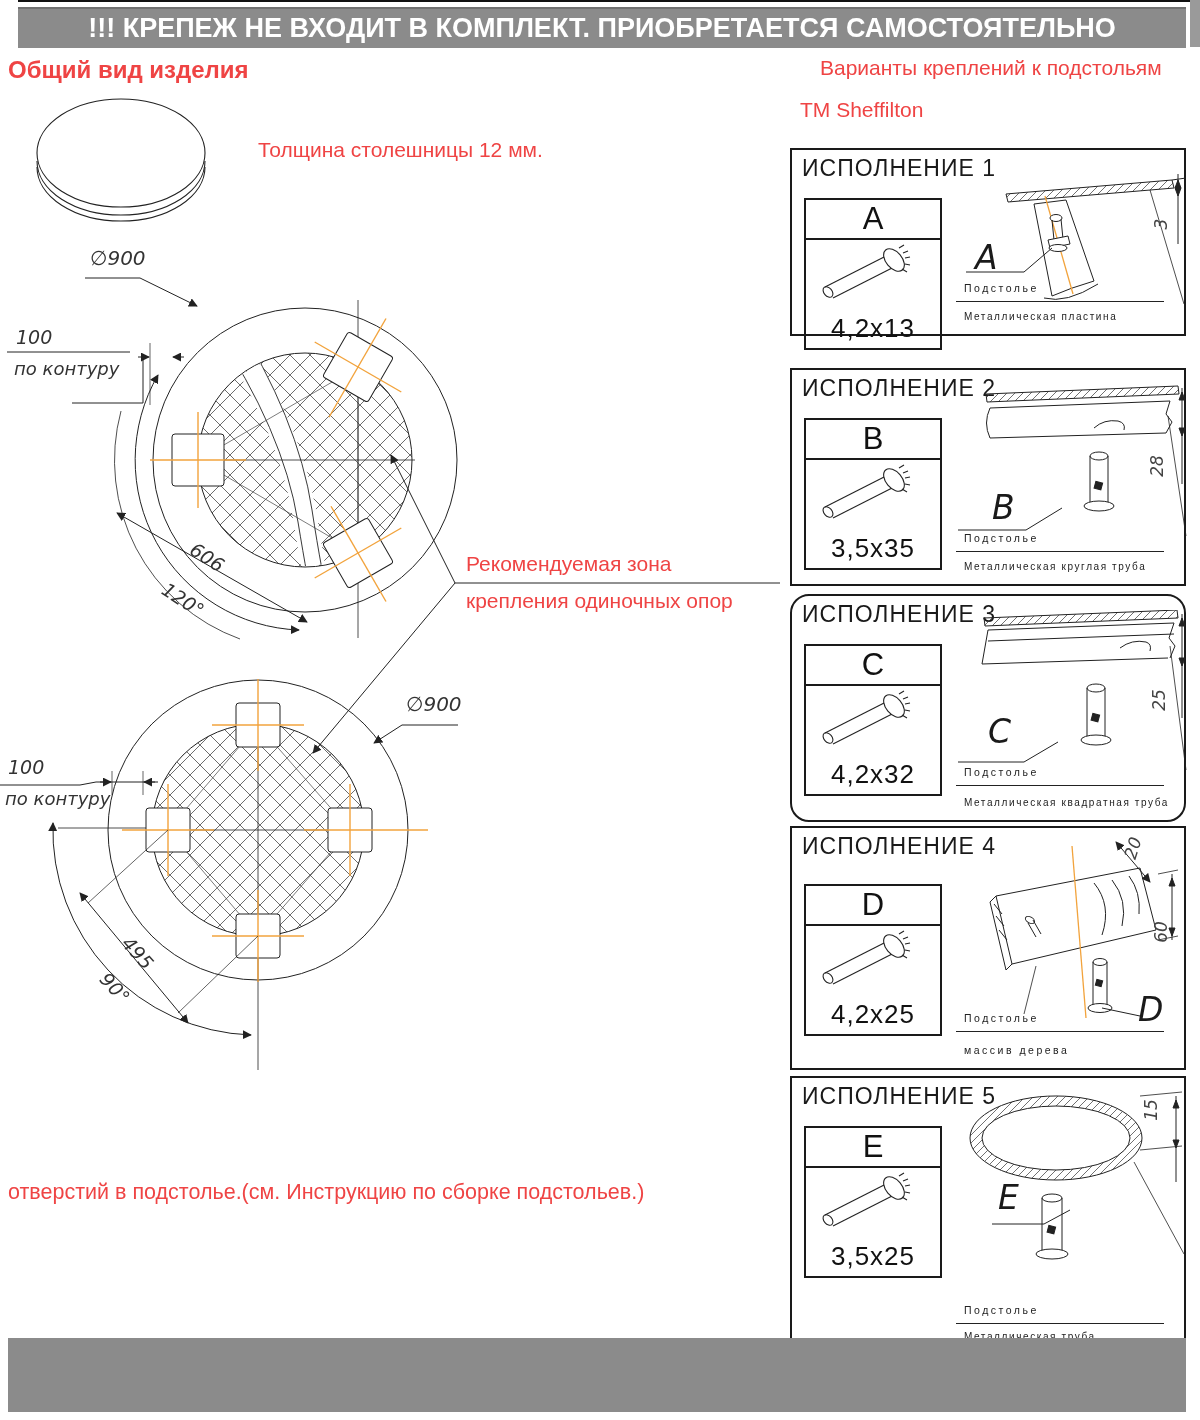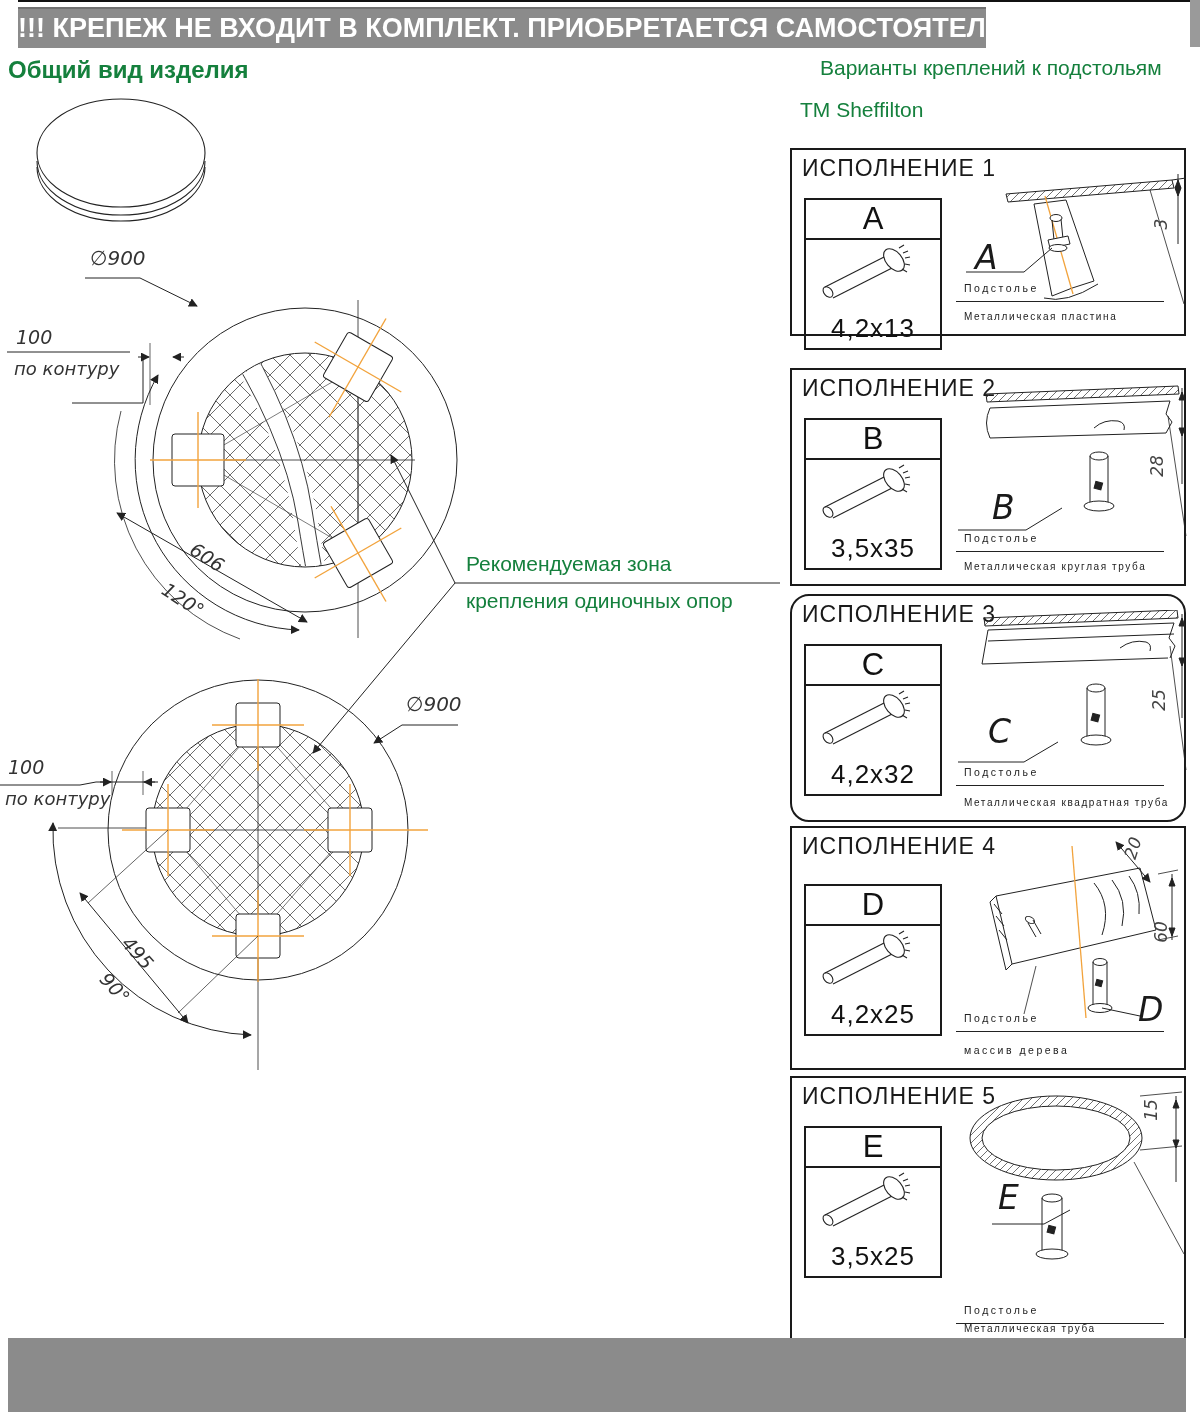--- a/index.html
+++ b/index.html
@@ -1,23 +1,23 @@
 <!DOCTYPE html>
 <html><head>
 <meta charset="utf-8">
 <style>
   html,body{margin:0;padding:0;background:#fff;}
   .page{position:relative;width:1200px;height:1420px;background:#fff;overflow:hidden;
         font-family:"Liberation Sans",sans-serif;color:#111;}
   .abs{position:absolute;}
-  .txt{font-family:"Liberation Sans",sans-serif;color:#15803d;}
+  .txt{font-family:"Liberation Sans",sans-serif;color:#ef4444;}
   .cad{font-family:"DejaVu Sans",sans-serif;font-style:italic;color:#333;white-space:nowrap;}
   .banner{background:#8b8b8b;color:#fff;font-weight:bold;text-align:center;
           font-family:"Liberation Sans",sans-serif;}
-  .banner-top{left:18px;top:7px;width:968px;height:39px;font-size:27px;line-height:39px;
+  .banner-top{left:18px;top:7px;width:1168px;height:39px;font-size:27px;line-height:39px;
           border-top:2px solid #707070;white-space:nowrap;}
   .banner-bottom{left:8px;top:1338px;width:1178px;height:74px;font-size:26px;line-height:34px;padding-top:4px;box-sizing:border-box;white-space:pre-wrap;}
   .h-left{left:8px;top:56px;font-size:24px;font-weight:bold;}
   .h-right{left:800px;font-size:21px;}
   .note{font-size:21px;}
   .instr{left:8px;top:1086px;width:780px;font-size:21.5px;line-height:42.5px;white-space:pre-wrap;}
   .exec{position:absolute;left:790px;width:396px;border:2px solid #1a1a1a;box-sizing:border-box;background:#fff;}
   .exec-title{position:absolute;left:10px;top:5px;font-size:23px;letter-spacing:1px;color:#1a1a1a;}
   .panel{position:absolute;left:12px;top:48px;width:138px;height:152px;border:2px solid #1a1a1a;box-sizing:border-box;}
   .panel-letter{height:38px;line-height:38px;text-align:center;font-size:31px;border-bottom:2px solid #1a1a1a;}
@@ -39,20 +39,21 @@
   <div class="abs" style="left:18px;top:0;width:1172px;height:2px;background:#111;"></div>
   <div class="abs" style="left:1190px;top:0;width:10px;height:47px;background:#9a9a9a;"></div>
 
   <div class="abs banner banner-top">
     <span>!!! КРЕПЕЖ НЕ ВХОДИТ В КОМПЛЕКТ. ПРИОБРЕТАЕТСЯ САМОСТОЯТЕЛЬНО</span>
   </div>
 
   <div class="abs txt h-left">Общий вид изделия</div>
   <div class="abs txt h-right" style="top:56px;margin-left:20px;">Варианты креплений к подстольям</div>
   <div class="abs txt h-right" style="top:98px;">ТМ Sheffilton</div>
+  <div class="abs txt note" style="left:258px;top:138px;">Толщина столешницы 12 мм.</div>
 
   <svg class="abs" style="left:0;top:85px;" width="790" height="1005" viewBox="0 0 790 1005">
     <defs>
       <pattern id="xh" width="20" height="20" patternUnits="userSpaceOnUse">
         <path d="M0,0 L20,20 M20,0 L0,20" stroke="#2e2e2e" stroke-width="0.7"></path>
       </pattern>
       <clipPath id="c1">
           <circle cx="305" cy="375" r="106"></circle>
         </clipPath>
       <marker id="arw" viewBox="0 0 10 10" refX="9" refY="5" markerWidth="9" markerHeight="9" orient="auto-start-reverse">
@@ -378,24 +379,25 @@
         <path d="M232,58 l-3,-8 l6,0 z" fill="#222"></path>
       <path d="M196,6 L238,2 M196,60 L238,56" stroke-width="0.8"></path>
       <line x1="190" y1="72" x2="240" y2="164" stroke-width="0.8"></line>
       <line x1="48" y1="134" x2="100" y2="134"></line>
         <line x1="100" y1="134" x2="126" y2="120"></line>
     </svg>
     <div class="cadletter" style="left:206px;top:100px;">E</div>
     <div class="dim" style="left:348px;top:22px;">15</div>
     <div class="subl" style="bottom:42px;">Подстолье</div>
     <div class="lblrule" style="bottom:34px;"></div>
-    <div class="subl subl2" style="bottom:24px;">Металлическая труба</div>
+    <div class="subl subl2" style="bottom:16px;">Металлическая труба</div>
   </div>
 
   <div class="abs txt instr">
+    <div>отверстий в подстолье.(см. Инструкцию по сборке подстольев.)</div>
     
     
     
     
   </div>
 
   <div class="abs banner banner-bottom">
     <div>Максимальная распределенная статическая нагрузка</div>
     
   </div>

